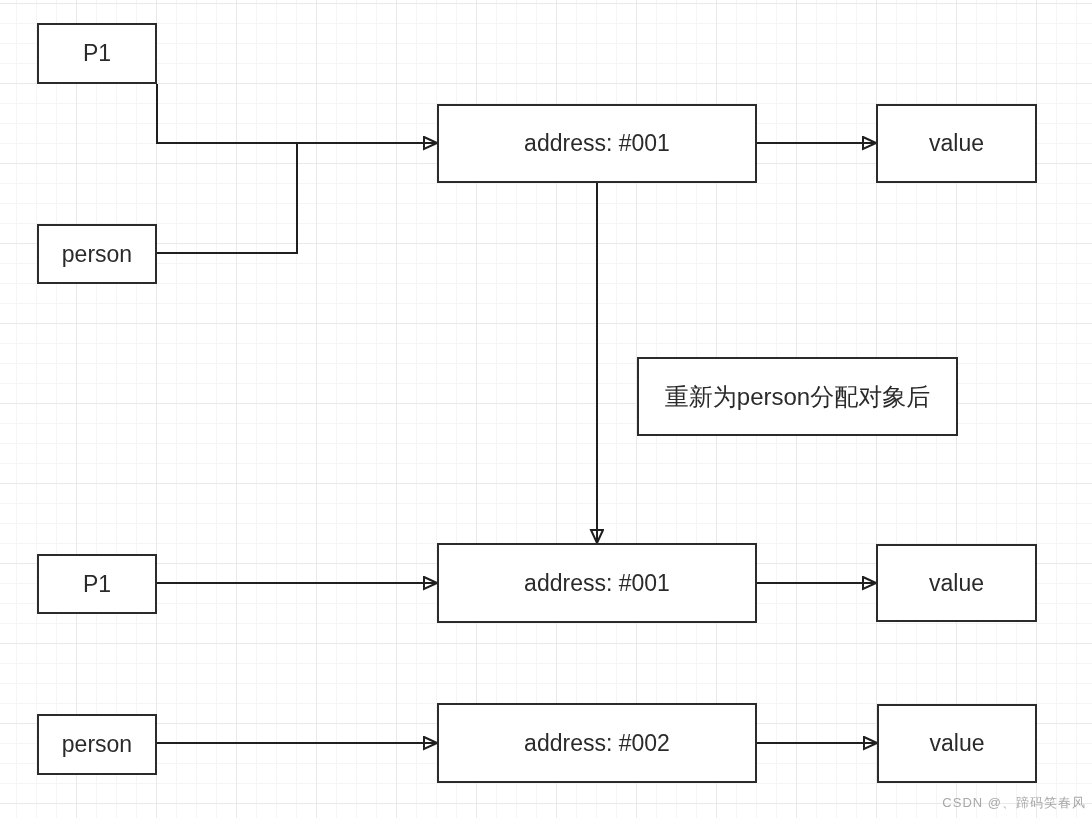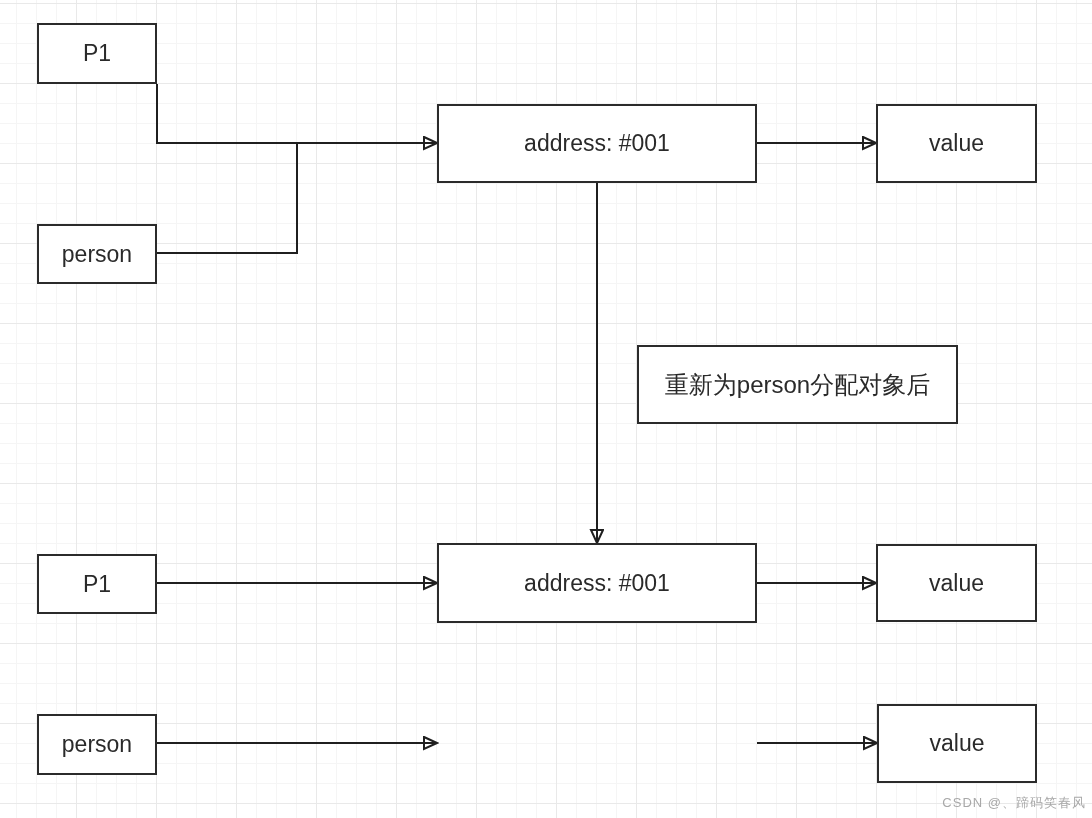--- a/index.html
+++ b/index.html
@@ -29,21 +29,21 @@
     align-items: center;
     justify-content: center;
     font-size: 23px;
     color: #2a2a2a;
     white-space: nowrap;
   }
   #n-p1-top      { left: 37px;  top: 23px;  width: 120px; height: 61px; }
   #n-person-top  { left: 37px;  top: 224px; width: 120px; height: 60px; }
   #n-addr1-top   { left: 437px; top: 104px; width: 320px; height: 79px; }
   #n-value-top   { left: 876px; top: 104px; width: 161px; height: 79px; }
-  #n-note        { left: 637px; top: 345px; width: 321px; height: 79px; font-size: 24px; }
+  #n-note        { left: 637px; top: 357px; width: 321px; height: 79px; font-size: 24px; }
   #n-p1-mid      { left: 37px;  top: 554px; width: 120px; height: 60px; }
   #n-addr1-mid   { left: 437px; top: 543px; width: 320px; height: 80px; }
   #n-value-mid   { left: 876px; top: 544px; width: 161px; height: 78px; }
   #n-person-bot  { left: 37px;  top: 714px; width: 120px; height: 61px; }
   #n-addr2-bot   { left: 437px; top: 703px; width: 320px; height: 80px; }
   #n-value-bot   { left: 877px; top: 704px; width: 160px; height: 79px; }
   .watermark {
     position: absolute;
     right: 6px;
     bottom: 6px;
@@ -102,20 +102,23 @@
   </div>
 
   <div class="node" id="n-value-mid">
     <span>value</span>
   </div>
 
   <div class="node" id="n-person-bot">
     <span>person</span>
   </div>
 
+  <div class="node" id="n-addr2-bot">
+    <span>address: #002</span>
+  </div>
 
   <div class="node" id="n-value-bot">
     <span>value</span>
   </div>
 
   <div class="watermark">CSDN @、蹄码笑春风</div>
 
 </div>
 
 </body></html>

